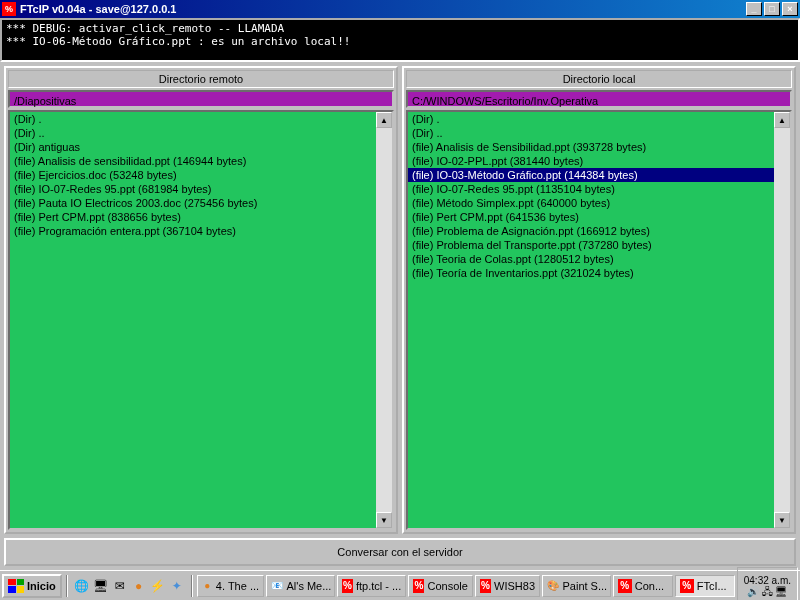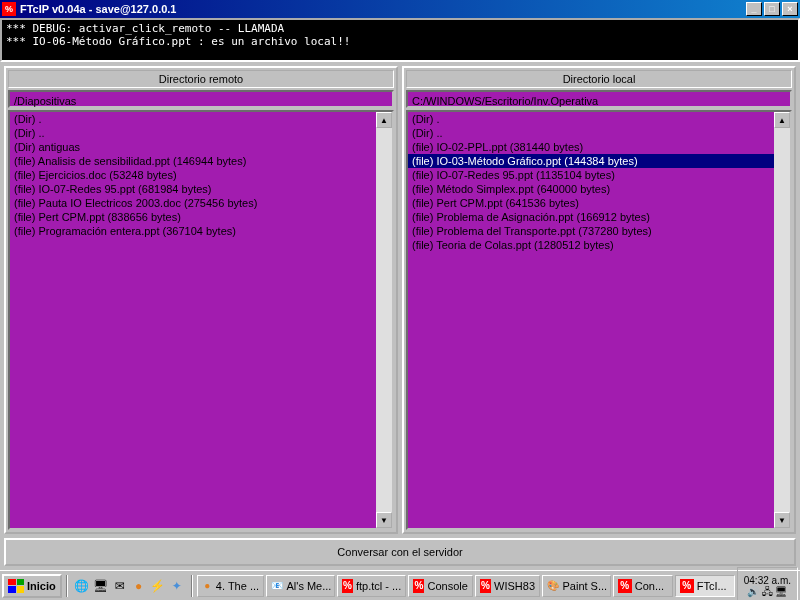--- a/index.html
+++ b/index.html
@@ -77,21 +77,21 @@
   padding: 2px 4px;
   font-size: 11px;
   margin-bottom: 2px;
   height: 18px;
   line-height: 14px;
 }
 .listbox-wrap {
   flex:1;
   display:flex;
   border: 2px inset #c0c0c0;
-  background:#a21caf;
+  background:#22c55e;
 }
 .listbox {
   flex:1;
   overflow: hidden;
   font-size: 11px;
 }
 .item {
   padding: 1px 4px;
   white-space: nowrap;
   cursor: default;
@@ -211,28 +211,30 @@
     </div>
   </div>
 
   <div class="panel">
     <div class="panel-header">Directorio local</div>
     <div class="path-input">C:/WINDOWS/Escritorio/Inv.Operativa</div>
     <div class="listbox-wrap">
       <div class="listbox" id="local-list">
           <div class="item">(Dir) .</div>
           <div class="item">(Dir) ..</div>
+          <div class="item">(file) Analisis de Sensibilidad.ppt (393728 bytes)</div>
           <div class="item">(file) IO-02-PPL.ppt (381440 bytes)</div>
           <div class="item selected">(file) IO-03-Método Gráfico.ppt (144384 bytes)</div>
           <div class="item">(file) IO-07-Redes 95.ppt (1135104 bytes)</div>
           <div class="item">(file) Método Simplex.ppt (640000 bytes)</div>
           <div class="item">(file) Pert CPM.ppt (641536 bytes)</div>
           <div class="item">(file) Problema de Asignación.ppt (166912 bytes)</div>
           <div class="item">(file) Problema del Transporte.ppt (737280 bytes)</div>
           <div class="item">(file) Teoria de Colas.ppt (1280512 bytes)</div>
+          <div class="item">(file) Teoría de Inventarios.ppt (321024 bytes)</div>
         </div>
       <div class="vscroll">
         <div class="sbtn">▲</div>
         <div class="strack"></div>
         <div class="sbtn">▼</div>
       </div>
     </div>
   </div>
 
 </div>

